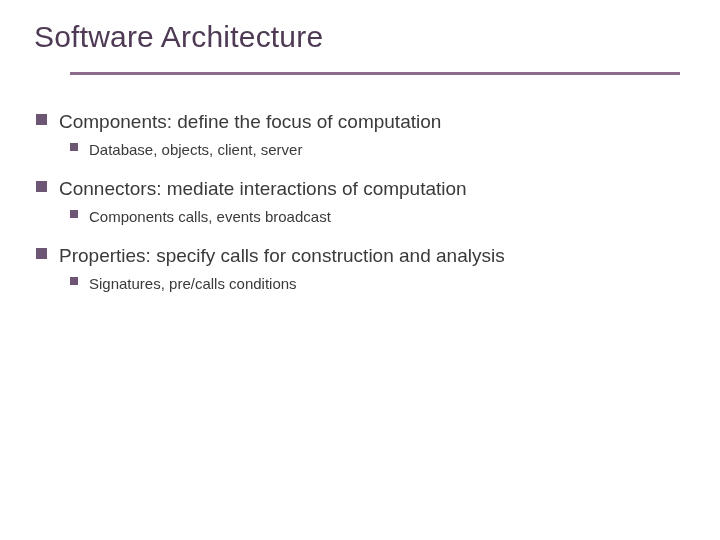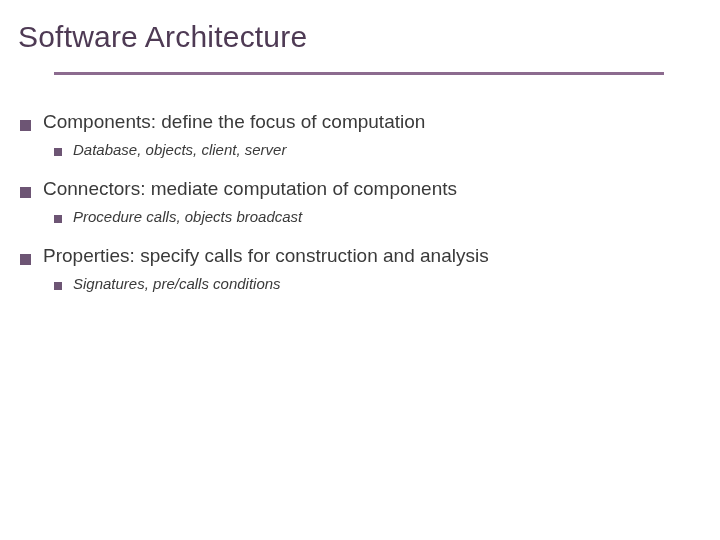--- a/index.html
+++ b/index.html
@@ -6,49 +6,48 @@
     margin: 0;
     padding: 0;
     width: 720px;
     height: 540px;
     background: #ffffff;
     font-family: Arial, Helvetica, sans-serif;
     color: #3a3a3a;
   }
   .slide {
     box-sizing: border-box;
-    padding: 20px 30px 30px 14px;
+    padding: 20px 30px 30px 30px;
   }
   .title {
     font-size: 30px;
     font-weight: 400;
     color: #4e3a54;
     margin: 0 0 18px 4px;
     letter-spacing: 0.2px;
   }
   .rule {
     margin-left: 40px;
     height: 3px;
     background: #8c6b8f;
     width: 610px;
   }
   .content {
     margin-top: 36px;
   }
   .row {
     display: flex;
-    align-items: center;
+    align-items: flex-start;
   }
   .top-item {
     margin-top: 6px;
     margin-bottom: 8px;
   }
   .sub-item {
     margin-bottom: 20px;
-    font-style: italic;
   }
   .bullet-lg {
     width: 11px;
     height: 11px;
     background: #6d5574;
     flex: 0 0 auto;
     margin-left: 6px;
     margin-right: 12px;
     position: relative;
     top: 3px;
@@ -85,25 +84,25 @@
       <span class="bullet-lg"></span>
       <span class="text-lg">Components: define the focus of computation</span>
     </div>
     <div class="row sub-item">
       <span class="bullet-sm"></span>
       <span class="text-sm">Database, objects, client, server</span>
     </div>
 
     <div class="row top-item">
       <span class="bullet-lg"></span>
-      <span class="text-lg">Connectors: mediate computation of components</span>
+      <span class="text-lg">Connectors: mediate interactions of computation</span>
     </div>
     <div class="row sub-item">
       <span class="bullet-sm"></span>
-      <span class="text-sm">Procedure calls, objects broadcast</span>
+      <span class="text-sm">Components calls, events broadcast</span>
     </div>
 
     <div class="row top-item">
       <span class="bullet-lg"></span>
       <span class="text-lg">Properties: specify calls for construction and analysis</span>
     </div>
     <div class="row sub-item">
       <span class="bullet-sm"></span>
       <span class="text-sm">Signatures, pre/calls conditions</span>
     </div>

